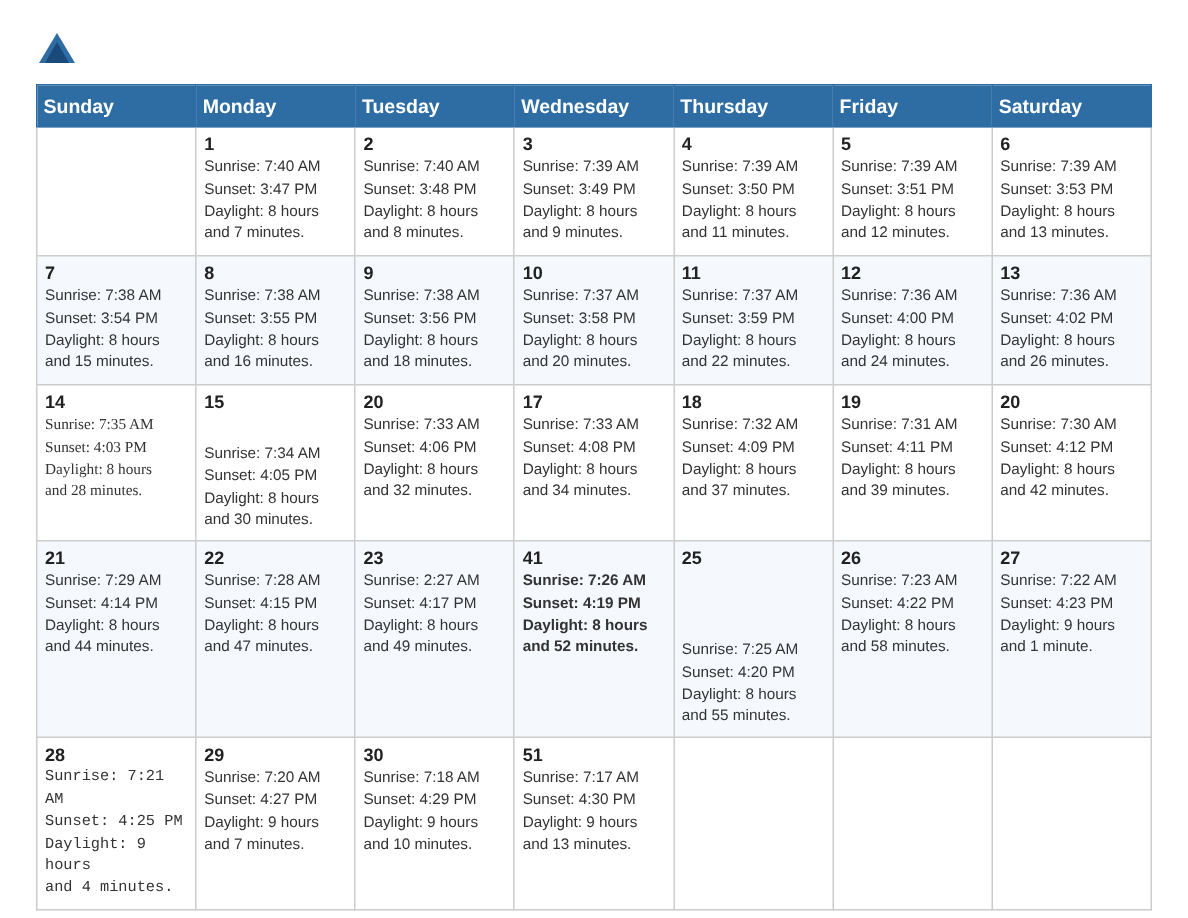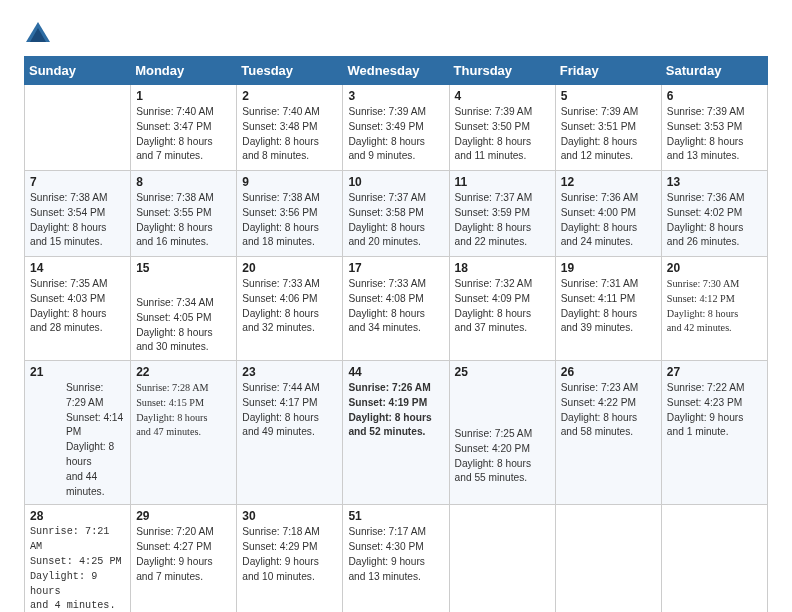--- a/index.html
+++ b/index.html
@@ -224,21 +224,21 @@
           <span class="day-num">13</span>
           <div class="day-info" style="white-space: pre-line;">Sunrise: 7:36 AM
 Sunset: 4:02 PM
 Daylight: 8 hours
 and 26 minutes.</div>
         </td>
       </tr>
       <tr>
         <td>
           <span class="day-num">14</span>
-          <div class="day-info" style="white-space: pre-line;">Sunrise: 7:35 AM
+          <div class="day-info" style="white-space: pre-line; font-family: Liberation Serif, serif;">Sunrise: 7:35 AM
 Sunset: 4:03 PM
 Daylight: 8 hours
 and 28 minutes.</div>
         </td>
         <td>
           <span class="day-num">15</span>
           <div class="day-info" style="white-space: pre-line; margin-top: 21px;">Sunrise: 7:34 AM
 Sunset: 4:05 PM
 Daylight: 8 hours
 and 30 minutes.</div>
@@ -266,50 +266,50 @@
         </td>
         <td>
           <span class="day-num">19</span>
           <div class="day-info" style="white-space: pre-line;">Sunrise: 7:31 AM
 Sunset: 4:11 PM
 Daylight: 8 hours
 and 39 minutes.</div>
         </td>
         <td>
           <span class="day-num">20</span>
-          <div class="day-info" style="white-space: pre-line; font-family: Liberation Serif, serif;">Sunrise: 7:30 AM
+          <div class="day-info" style="white-space: pre-line;">Sunrise: 7:30 AM
 Sunset: 4:12 PM
 Daylight: 8 hours
 and 42 minutes.</div>
         </td>
       </tr>
       <tr>
         <td>
           <span class="day-num">21</span>
-          <div class="day-info" style="white-space: pre-line; margin-left: 36px;">Sunrise: 7:29 AM
+          <div class="day-info" style="white-space: pre-line;">Sunrise: 7:29 AM
 Sunset: 4:14 PM
 Daylight: 8 hours
 and 44 minutes.</div>
         </td>
         <td>
           <span class="day-num">22</span>
-          <div class="day-info" style="white-space: pre-line; font-family: Liberation Serif, serif;">Sunrise: 7:28 AM
+          <div class="day-info" style="white-space: pre-line;">Sunrise: 7:28 AM
 Sunset: 4:15 PM
 Daylight: 8 hours
 and 47 minutes.</div>
         </td>
         <td>
           <span class="day-num">23</span>
-          <div class="day-info" style="white-space: pre-line;">Sunrise: 7:44 AM
+          <div class="day-info" style="white-space: pre-line;">Sunrise: 2:27 AM
 Sunset: 4:17 PM
 Daylight: 8 hours
 and 49 minutes.</div>
         </td>
         <td>
-          <span class="day-num">44</span>
+          <span class="day-num">41</span>
           <div class="day-info" style="white-space: pre-line; font-weight: bold;">Sunrise: 7:26 AM
 Sunset: 4:19 PM
 Daylight: 8 hours
 and 52 minutes.</div>
         </td>
         <td>
           <span class="day-num">25</span>
           <div class="day-info" style="white-space: pre-line; margin-top: 48px;">Sunrise: 7:25 AM
 Sunset: 4:20 PM
 Daylight: 8 hours

